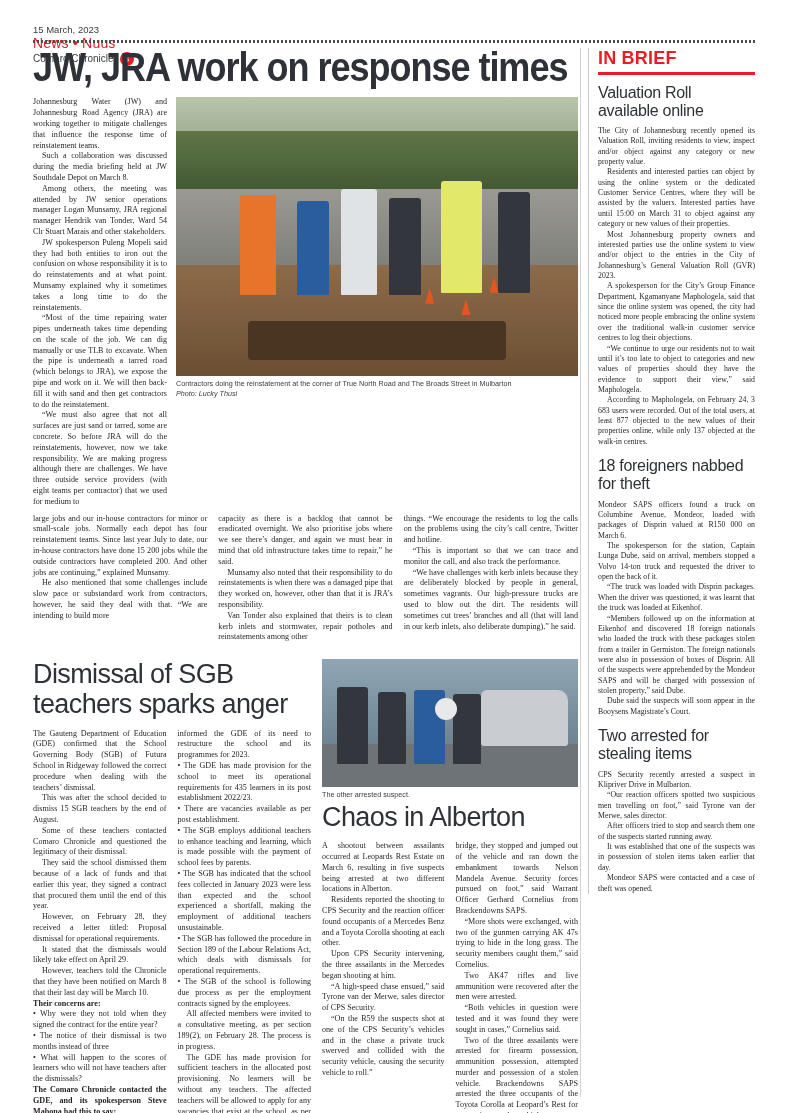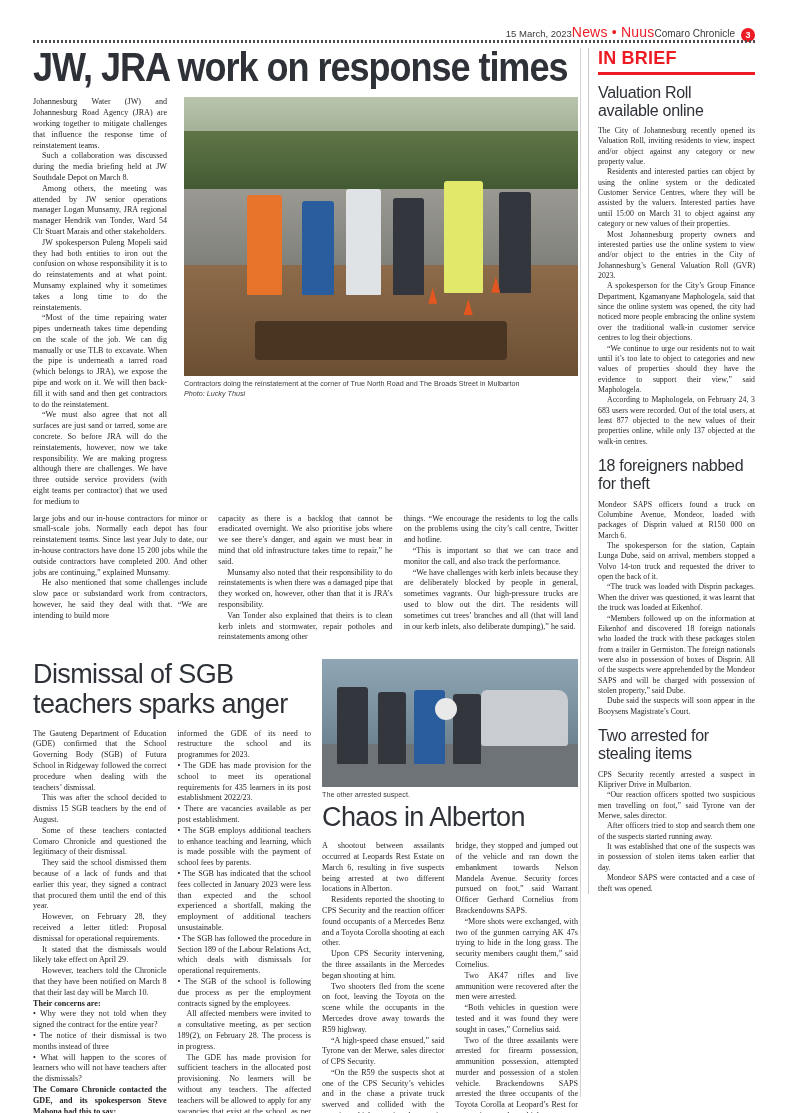--- a/index.html
+++ b/index.html
@@ -16,20 +16,21 @@
   }
 
   
   .masthead {
     position: absolute;
     left: 33px; top: 24px; width: 722px;
     display: flex; align-items: baseline; justify-content: flex-end;
     font-family: "Liberation Sans", sans-serif;
     font-size: 9.5px;
     color: #3b3b3b;
+    flex-direction: column;
   }
   .masthead .center {
     color: #ed1c24; font-size: 14px; letter-spacing: .2px;
   }
   .masthead .right {
     display: flex; align-items: center; gap: 6px;
     color: #3b3b3b; font-size: 10px;
   }
   .page-badge {
     width: 14px; height: 14px; border-radius: 50%;
@@ -118,21 +119,21 @@
   p.bold { font-weight: bold; text-indent: 0; }
 
   .sidebar p { font-size: 7.8px; line-height: 1.33; }
 
   
   .cols2 { display: flex; gap: 11px; }
   .cols3 { display: flex; gap: 11px; }
   .col { flex: 1 1 0; min-width: 0; }
 
   
-  .a1-top { display: flex; gap: 17px; }
+  .a1-top { display: flex; gap: 9px; }
   .a1-narrow { width: 134px; flex: none; }
   .a1-photo { flex: 1 1 auto; }
 
   .photo {
     width: 100%;
     position: relative;
     overflow: hidden;
     background: #6f7f58;
   }
   .photo-1 { height: 279px; }
@@ -293,21 +294,20 @@
         <div class="fig drk" style="left:51%;top:27%;width:11%;height:55%"></div>
         <div class="circ-overlay" style="left:44%;top:30%"></div>
       </div>
       <div class="cap">The other arrested suspect.</div>
       <h2 class="sec" style="margin-top:2px">Chaos in Alberton</h2>
       <div class="cols2">
         <div class="col">
           <p class="first">A shootout between assailants occurred at Leopards Rest Estate on March 6, resulting in five suspects being arrested at two different locations in Alberton.</p>
           <p>Residents reported the shooting to CPS Security and the reaction officer found occupants of a Mercedes Benz and a Toyota Corolla shooting at each other.</p>
           <p>Upon CPS Security intervening, the three assailants in the Mercedes began shooting at him.</p>
-          <p>Two shooters fled from the scene on foot, leaving the Toyota on the scene while the occupants in the Mercedes drove away towards the R59 highway.</p>
           <p>“A high-speed chase ensued,” said Tyrone van der Merwe, sales director of CPS Security.</p>
           <p>“On the R59 the suspects shot at one of the CPS Security’s vehicles and in the chase a private truck swerved and collided with the security vehicle, causing the security vehicle to roll.”</p>
 
         </div>
         <div class="col">
           <p class="first">bridge, they stopped and jumped out of the vehicle and ran down the embankment towards Nelson Mandela Avenue. Security forces pursued on foot,” said Warrant Officer Gerhard Cornelius from Brackendowns SAPS.</p>
           <p>“More shots were exchanged, with two of the gunmen carrying AK 47s trying to hide in the long grass. The security members caught them,” said Cornelius.</p>
           <p>Two AK47 rifles and live ammunition were recovered after the men were arrested.</p>
           <p>“Both vehicles in question were tested and it was found they were sought in cases,” Cornelius said.</p>
           <p>Two of the three assailants were arrested for firearm possession, ammunition possession, attempted murder and possession of a stolen vehicle. Brackendowns SAPS arrested the three occupants of the Toyota Corolla at Leopard’s Rest for possessing a stolen vehicle.</p>

